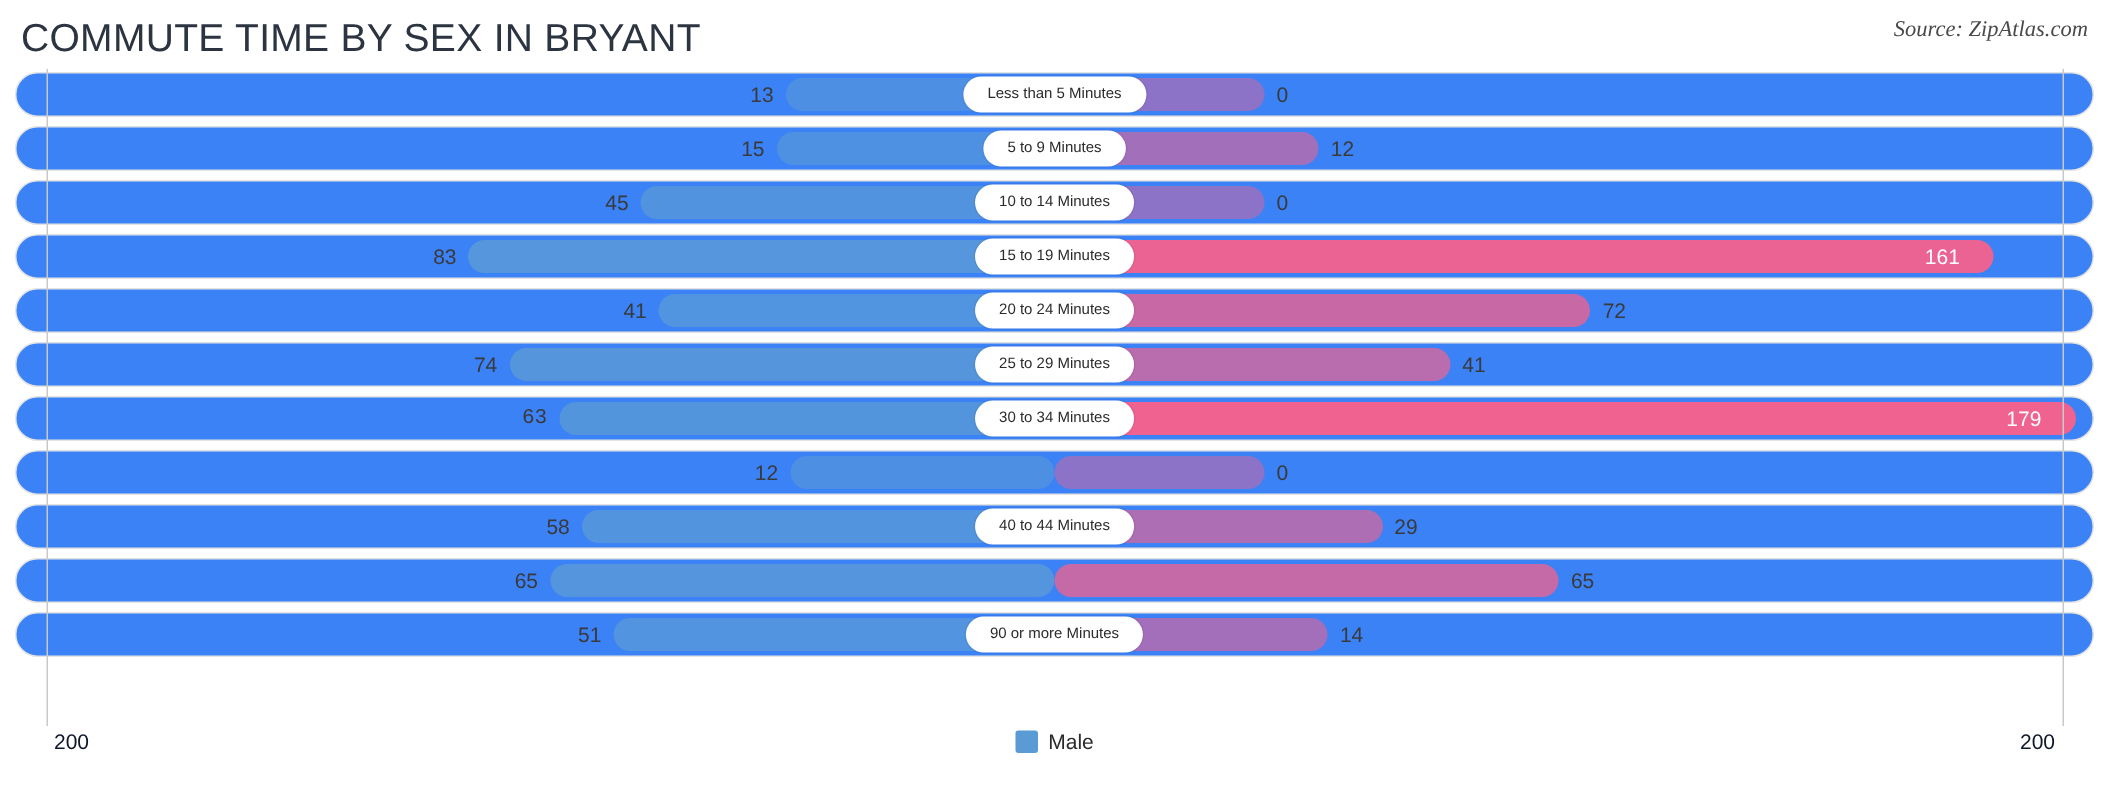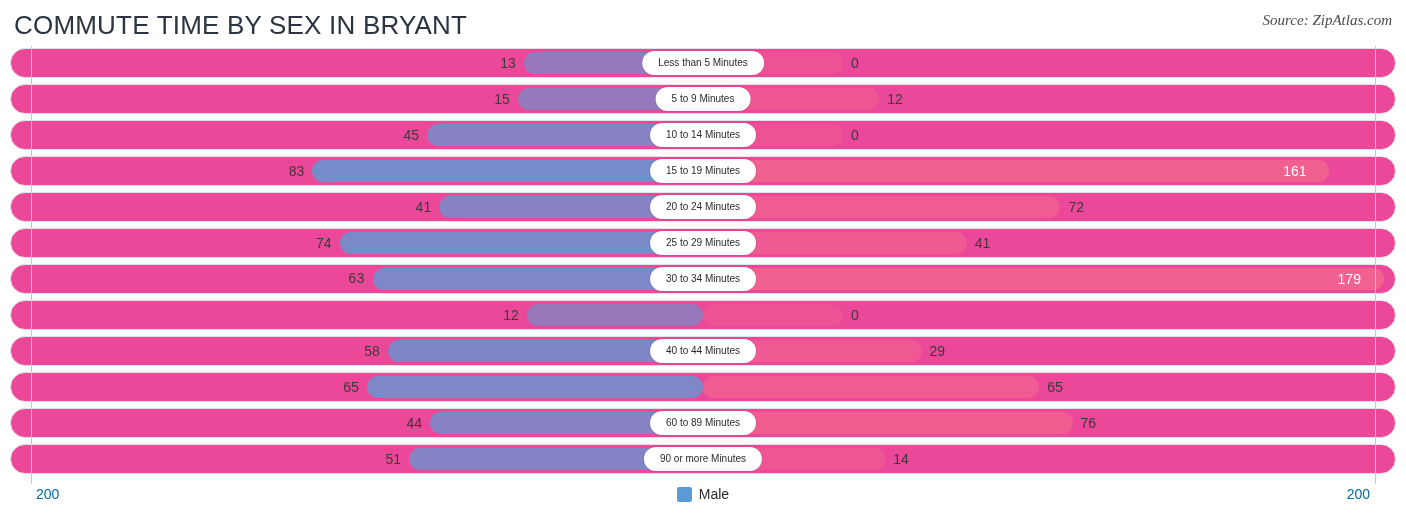--- a/index.html
+++ b/index.html
@@ -69,21 +69,21 @@
     right: 10px;
     top: 2px;
   }
 
   .row {
     position: relative;
     height: 30px;
     margin-bottom: 6px;
     border: 1px solid #e3e3e3;
     border-radius: 16px;
-    background: #ec4899;
+    background: #3b82f6;
     box-sizing: border-box;
   }
 
   .bars {
     position: absolute;
     inset: 0;
     overflow: visible;
   }
 
   .bar {
@@ -137,21 +137,21 @@
   .footer {
     position: absolute;
     left: 0; right: 0;
     top: 482px;
     height: 30px;
   }
   .axis-max {
     position: absolute;
     top: 4px;
     font-size: 14px;
-    color: #0369a1;
+    color: #0f172a;
   }
   .axis-max.left  { left: 36px; }
   .axis-max.right { right: 36px; }
 
   .legend {
     position: absolute;
     left: 0; right: 0;
     top: 4px;
     display: flex;
     justify-content: center;
@@ -265,29 +265,20 @@
         </div>
         <div class="cat-pill">40 to 44 Minutes</div>
       </div>
       <div class="row">
         <div class="bars">
           <div class="bar male" style="width: 336.3px; background: rgb(91, 155, 213); opacity: 0.765062;"></div>
           <div class="bar female" style="width: 336.3px; background: rgb(240, 98, 143); opacity: 0.765062;"></div>
           <div class="val male" style="right: calc(50% + 344.3px);">65</div>
           <div class="val female" style="left: calc(50% + 344.3px);">65</div>
         </div>
-      </div>
-      <div class="row">
-        <div class="bars">
-          <div class="bar male" style="width: 272.88px; background: rgb(91, 155, 213); opacity: 0.70421;"></div>
-          <div class="bar female" style="width: 369.52px; background: rgb(240, 98, 143); opacity: 0.793353;"></div>
-          <div class="val male" style="right: calc(50% + 280.88px);">44</div>
-          <div class="val female" style="left: calc(50% + 377.52px);">76</div>
-        </div>
-        <div class="cat-pill">60 to 89 Minutes</div>
       </div>
       <div class="row">
         <div class="bars">
           <div class="bar male" style="width: 294.02px; background: rgb(91, 155, 213); opacity: 0.725713;"></div>
           <div class="bar female" style="width: 182.28px; background: rgb(240, 98, 143); opacity: 0.585414;"></div>
           <div class="val male" style="right: calc(50% + 302.02px);">51</div>
           <div class="val female" style="left: calc(50% + 190.28px);">14</div>
         </div>
         <div class="cat-pill">90 or more Minutes</div>
       </div>

